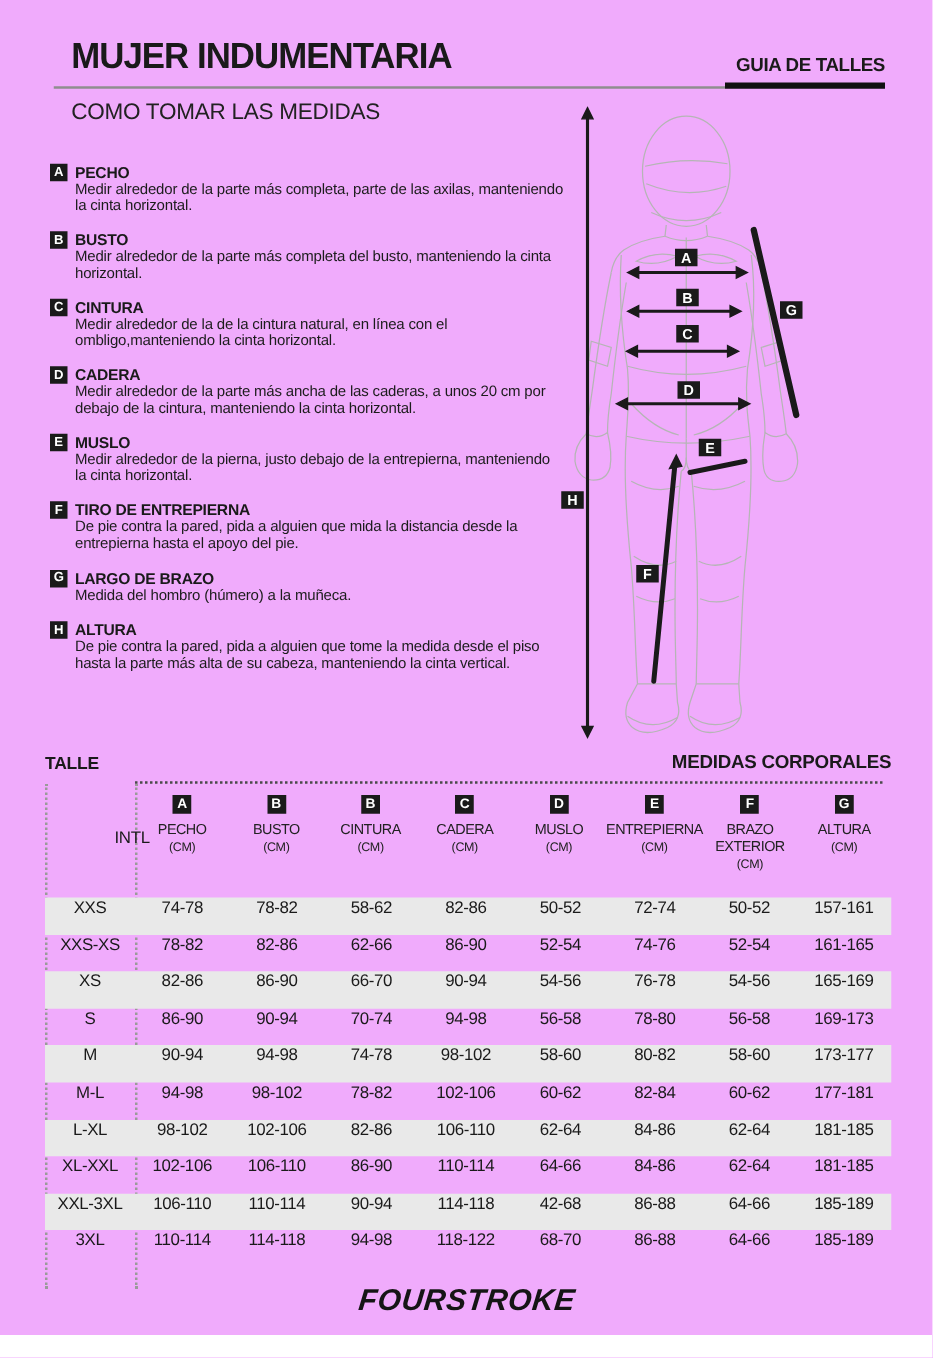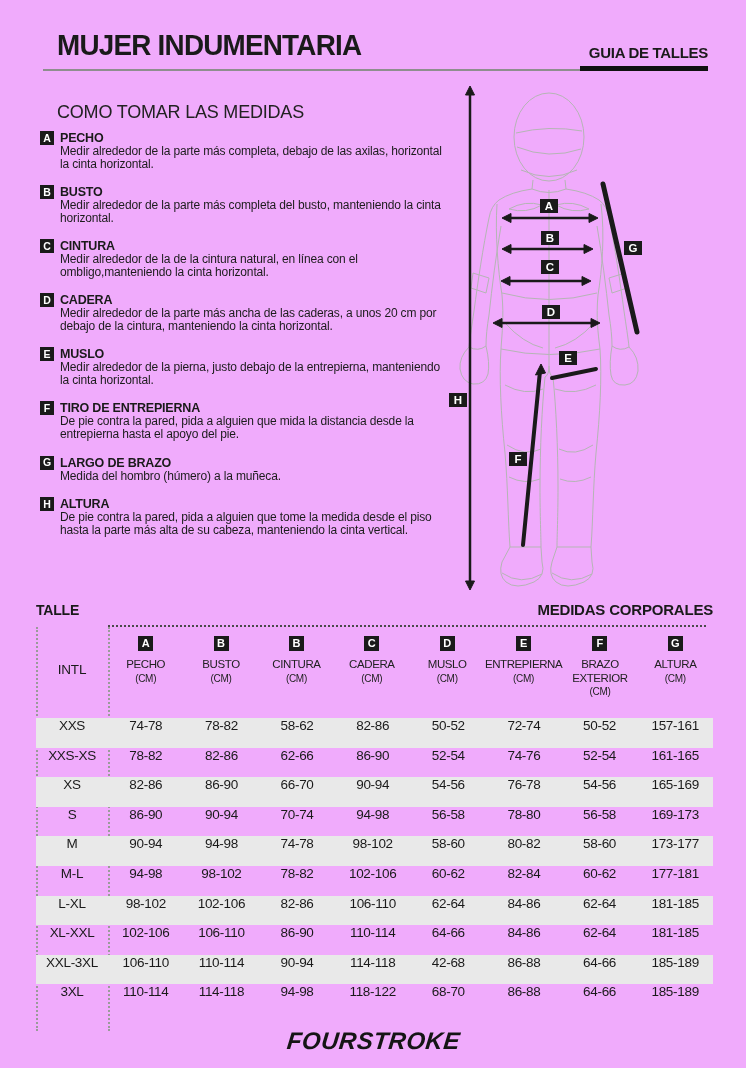--- a/index.html
+++ b/index.html
@@ -28,21 +28,21 @@
     position: absolute; left: 43px; top: 69px;
     width: 537px; height: 2px; background: #8e8e8e;
   }
   .divider-black {
     position: absolute; left: 580px; top: 66px;
     width: 128px; height: 5px; background: #111111;
   }
 
   
   .section-title {
-    position: absolute; left: 57px; top: 102px;
+    position: absolute; left: 57px; top: 79px;
     font-size: 18px; font-weight: normal; letter-spacing: -0.2px; color: #222;
   }
   .measure-list {
     position: absolute; left: 40px; top: 131px; width: 412px;
   }
   .measure-item { position: relative; padding-left: 20px; margin-bottom: 14.5px; }
   .letter-badge {
     display: inline-flex; align-items: center; justify-content: center;
     width: 14px; height: 14px; background: #1a1a1a; color: #ffffff;
     font-size: 10.5px; font-weight: bold; line-height: 1;
@@ -74,22 +74,22 @@
   .table-columns {
     position: absolute; left: 108px; top: 633px; width: 605px;
     display: flex;
   }
   .table-col { flex: 1; text-align: center; }
   .table-col .letter-badge { width: 15px; height: 15px; font-size: 11px; margin-bottom: 7px; }
   .col-name { font-size: 11.5px; line-height: 13.5px; letter-spacing: -0.4px; color: #222; }
   .col-unit { font-size: 10px; line-height: 13.5px; letter-spacing: -0.3px; color: #222; }
 
   .intl-label {
-    position: absolute; left: 36px; top: 662px; width: 72px;
-    text-align: center; font-size: 13.5px; letter-spacing: -0.2px;
+    position: absolute; left: 48px; top: 662px; width: 72px;
+    text-align: right; font-size: 13.5px; letter-spacing: -0.2px;
   }
 
   .table-body { position: absolute; left: 36px; top: 718px; width: 677px; }
   .table-row { display: flex; align-items: flex-start; height: 29.6px; }
   .table-row.shaded { background: #e9e9e9; }
   .size-cell { width: 72px; text-align: center; font-size: 13.5px; letter-spacing: -0.3px; }
   .value-cell { flex: 1; text-align: center; font-size: 13.5px; letter-spacing: -0.3px; }
 
   
   .footer-logo {
@@ -111,21 +111,21 @@
   <div class="page-title">MUJER INDUMENTARIA</div>
   <div class="page-subtitle">GUIA DE TALLES</div>
   <div class="divider-gray"></div>
   <div class="divider-black"></div>
 
   <div class="section-title">COMO TOMAR LAS MEDIDAS</div>
   <div class="measure-list">
       <div class="measure-item">
         <span class="letter-badge">A</span>
         <div class="measure-title">PECHO</div>
-        <div class="measure-desc">Medir alrededor de la parte más completa, debajo de las axilas, horizontal la cinta horizontal.</div>
+        <div class="measure-desc">Medir alrededor de la parte más completa, parte de las axilas, manteniendo la cinta horizontal.</div>
       </div>
       <div class="measure-item">
         <span class="letter-badge">B</span>
         <div class="measure-title">BUSTO</div>
         <div class="measure-desc">Medir alrededor de la parte más completa del busto, manteniendo la cinta horizontal.</div>
       </div>
       <div class="measure-item">
         <span class="letter-badge">C</span>
         <div class="measure-title">CINTURA</div>
         <div class="measure-desc">Medir alrededor de la de la cintura natural, en línea con el ombligo,manteniendo la cinta horizontal.</div>

